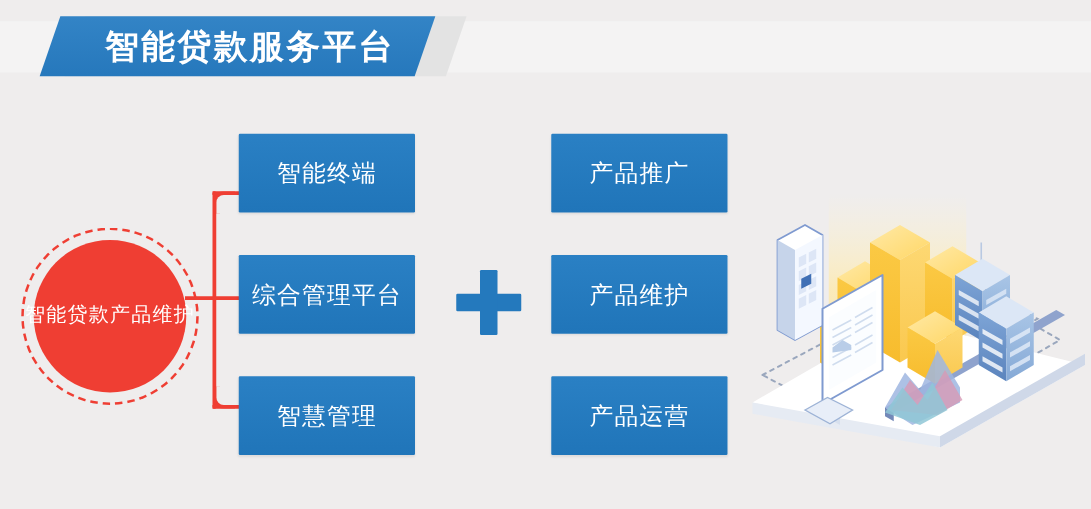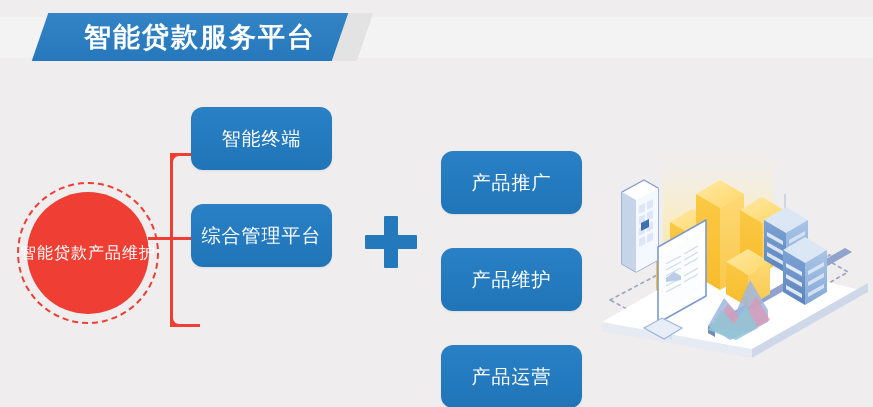--- a/index.html
+++ b/index.html
@@ -74,26 +74,26 @@
   }
   .br-round-b{
     position:absolute;left:12px;top:164px;width:18px;height:18px;
     border-bottom:3px solid #ef3e33;border-left:3px solid #ef3e33;
     border-bottom-left-radius:9px;box-sizing:border-box;
   }
 
   
   .col{position:absolute;top:97px;width:141px;}
   .col-a{left:191px;}
-  .col-b{left:441px;margin-top:44px;}
+  .col-b{left:441px;}
   .node{
     width:141px;height:63px;
     background:#2479bd;
     background:linear-gradient(180deg,#2a80c4 0%,#2075b9 100%);
-    border-radius:12px;
+    border-radius:1px;
     display:flex;align-items:center;justify-content:center;
     color:#ffffff;font-size:19px;letter-spacing:1px;
     white-space:nowrap;
     box-shadow:0 1px 2px rgba(0,0,0,0.08);
     margin-bottom:34px;
   }
   .node:last-child{margin-bottom:0;}
 
   
   .plus{position:absolute;left:365px;top:206px;width:52px;height:52px;}
@@ -130,20 +130,21 @@
     <div class="br-round-t"></div>
     <div class="br-round-b"></div>
     <div class="br-arm top"></div>
     <div class="br-arm mid"></div>
     <div class="br-arm bot"></div>
   </div>
 
   <div class="col col-a">
     <div class="node">智能终端</div>
     <div class="node">综合管理平台</div>
+    <div class="node">智慧管理</div>
   </div>
 
   <div class="plus">
     <i class="h"></i>
     <i class="v"></i>
   </div>
 
   <div class="col col-b">
     <div class="node">产品推广</div>
     <div class="node">产品维护</div>

